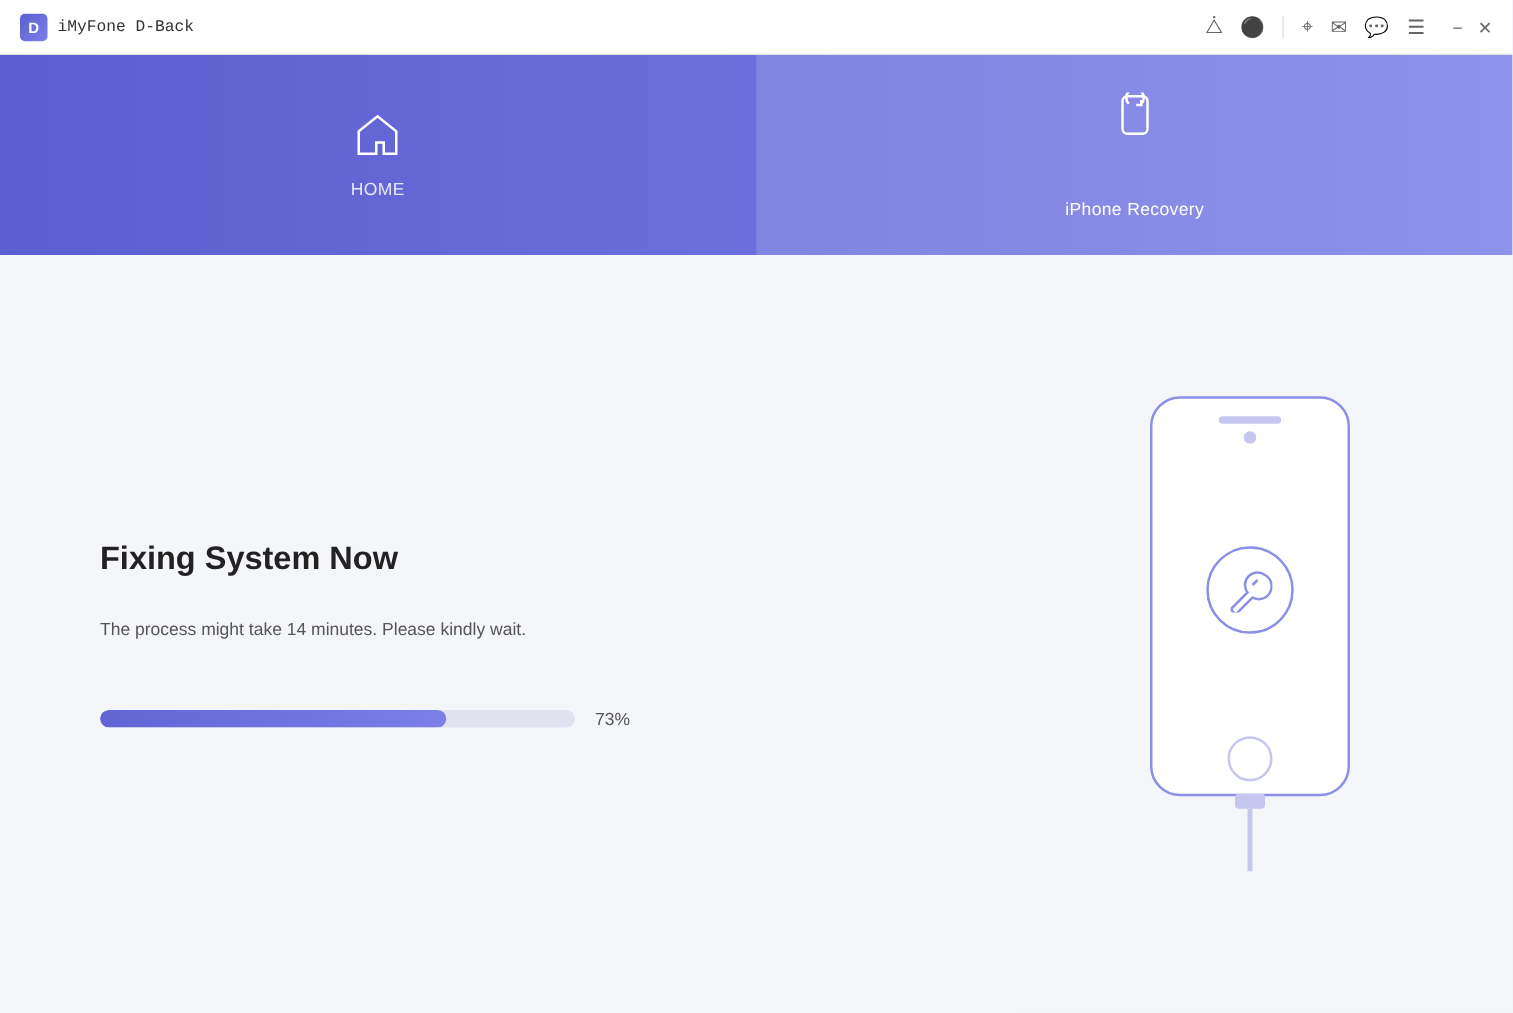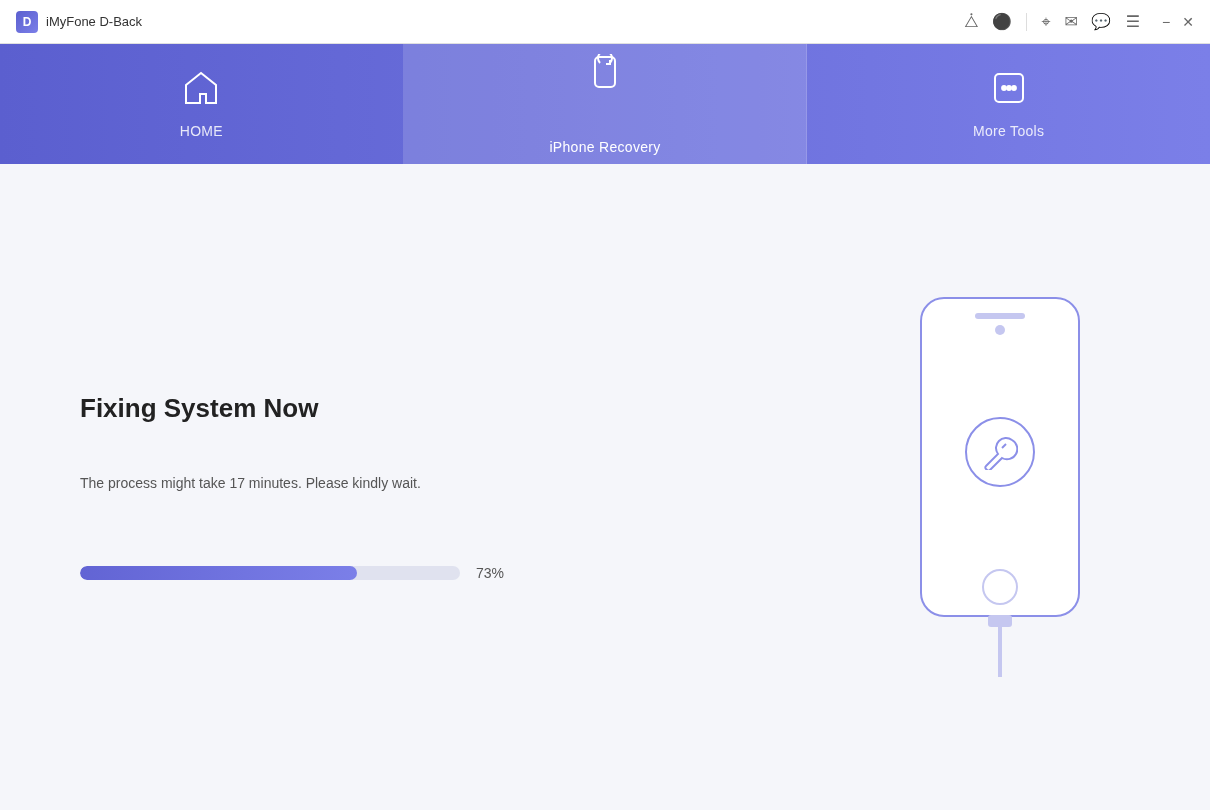--- a/index.html
+++ b/index.html
@@ -38,20 +38,21 @@
       align-items: center;
       justify-content: center;
       color: white;
       font-weight: bold;
       font-size: 12px;
     }
     .app-title {
       font-size: 13px;
       color: #333;
       font-weight: 500;
+      font-family: Liberation Mono, monospace;
     }
     .title-bar-right {
       display: flex;
       align-items: center;
       gap: 14px;
     }
     .title-bar-icon {
       color: #666;
       font-size: 16px;
       cursor: pointer;
@@ -69,21 +70,21 @@
     .window-btn {
       color: #666;
       font-size: 14px;
       cursor: pointer;
     }
 
     
     .nav-bar {
       display: flex;
       background: linear-gradient(to right, #5b5fcf, #7b7fe8);
-      height: 120px;
+      height: 160px;
       flex-shrink: 0;
     }
     .nav-item {
       flex: 1;
       display: flex;
       flex-direction: column;
       align-items: center;
       justify-content: center;
       gap: 12px;
       cursor: pointer;
@@ -123,21 +124,20 @@
       background: #f5f6fa;
       overflow: hidden;
     }
 
     .content-left {
       flex: 1;
       display: flex;
       flex-direction: column;
       justify-content: center;
       padding: 60px 80px;
-      gap: 18px;
     }
 
     .content-right {
       width: 420px;
       display: flex;
       align-items: center;
       justify-content: center;
       flex-shrink: 0;
     }
 
@@ -317,38 +317,27 @@
       <svg viewBox="0 0 36 36">
         <rect x="8" y="3" width="20" height="30" rx="4" ry="4" stroke="white" stroke-width="2" fill="none"></rect>
         <path d="M13 9 A7 7 0 1 1 23 9" stroke="white" stroke-width="2" fill="none"></path>
         <polyline points="23,6 23,10 19,10" stroke="white" stroke-width="2" fill="none"></polyline>
       </svg>
     </div>
     <span class="nav-label">iPhone Recovery</span>
   </div>
 
 
-  <div class="nav-item">
-    <div class="nav-icon">
-      <svg viewBox="0 0 36 36">
-        <rect x="4" y="4" width="28" height="28" rx="4" stroke="white" stroke-width="2" fill="none"></rect>
-        <circle cx="13" cy="18" r="2" fill="white"></circle>
-        <circle cx="18" cy="18" r="2" fill="white"></circle>
-        <circle cx="23" cy="18" r="2" fill="white"></circle>
-      </svg>
-    </div>
-    <span class="nav-label">More Tools</span>
-  </div>
 </div>
 
 <div class="main-content">
 
   <div class="content-left">
     <h1 class="fixing-title">Fixing System Now</h1>
-    <p class="fixing-desc">The process might take 17 minutes. Please kindly wait.</p>
+    <p class="fixing-desc">The process might take 14 minutes. Please kindly wait.</p>
 
     <div class="progress-section">
       <div class="progress-bar-container">
         <div class="progress-bar-track">
           <div class="progress-bar-fill" style="width: 73%"></div>
         </div>
         <span class="progress-percent">73%</span>
       </div>
     </div>
   </div>

